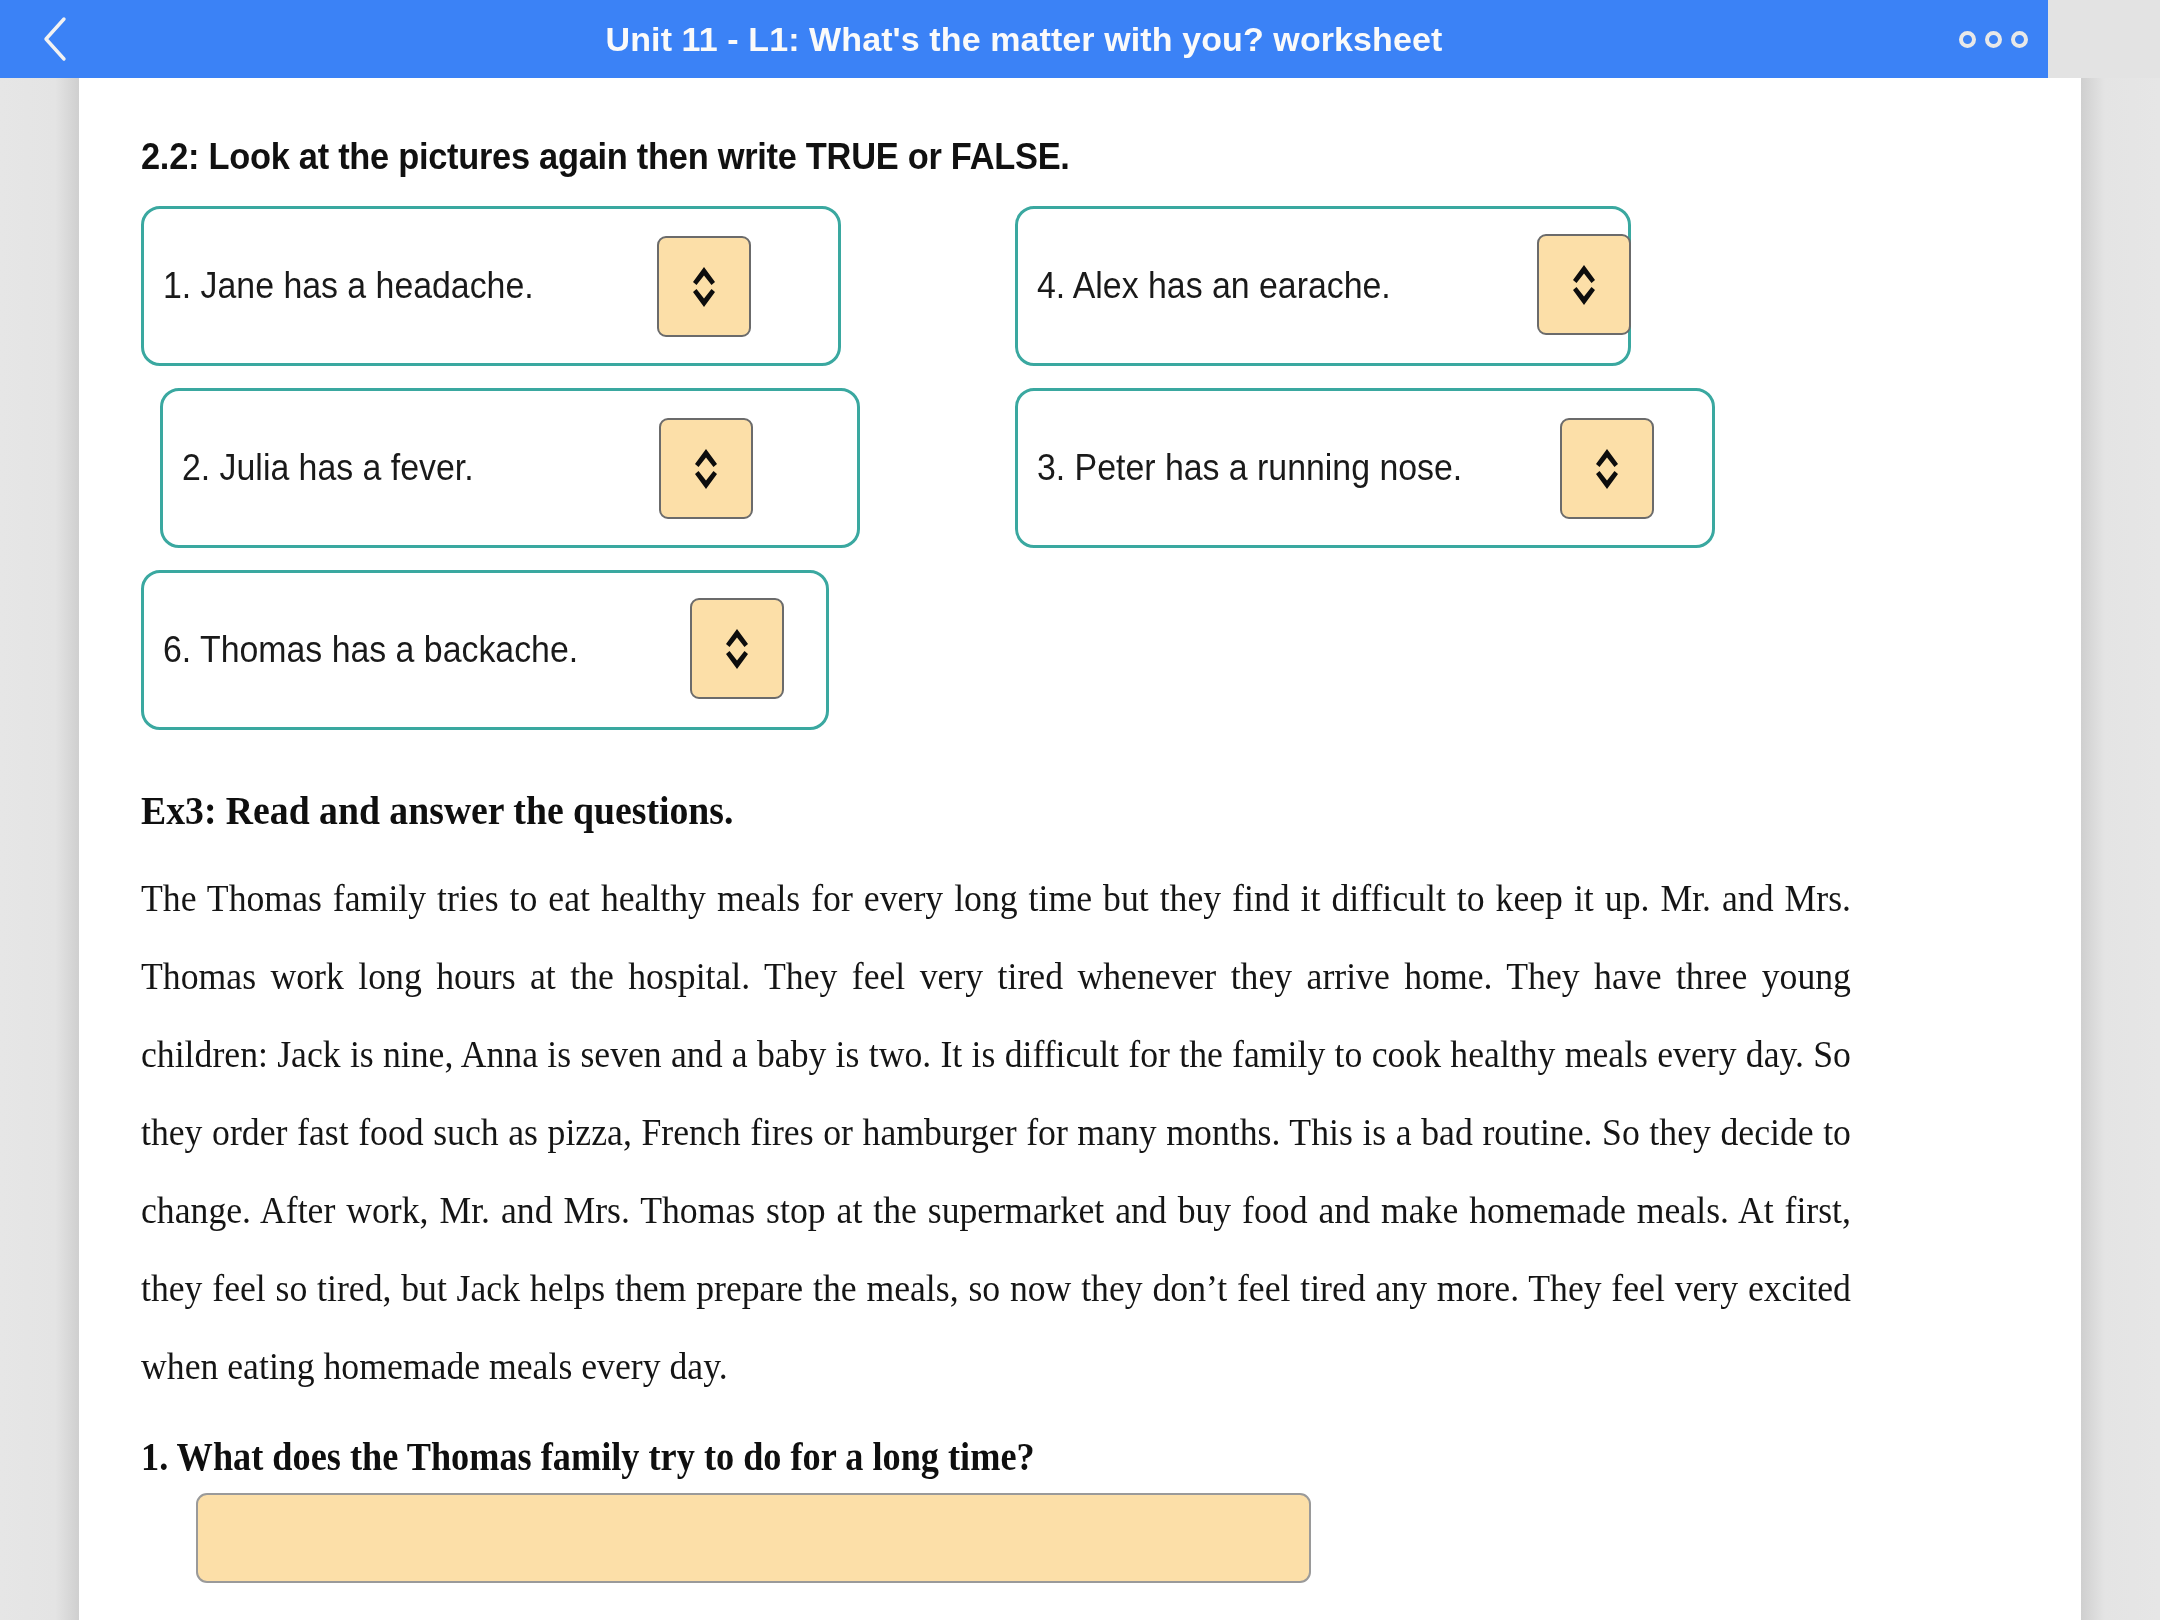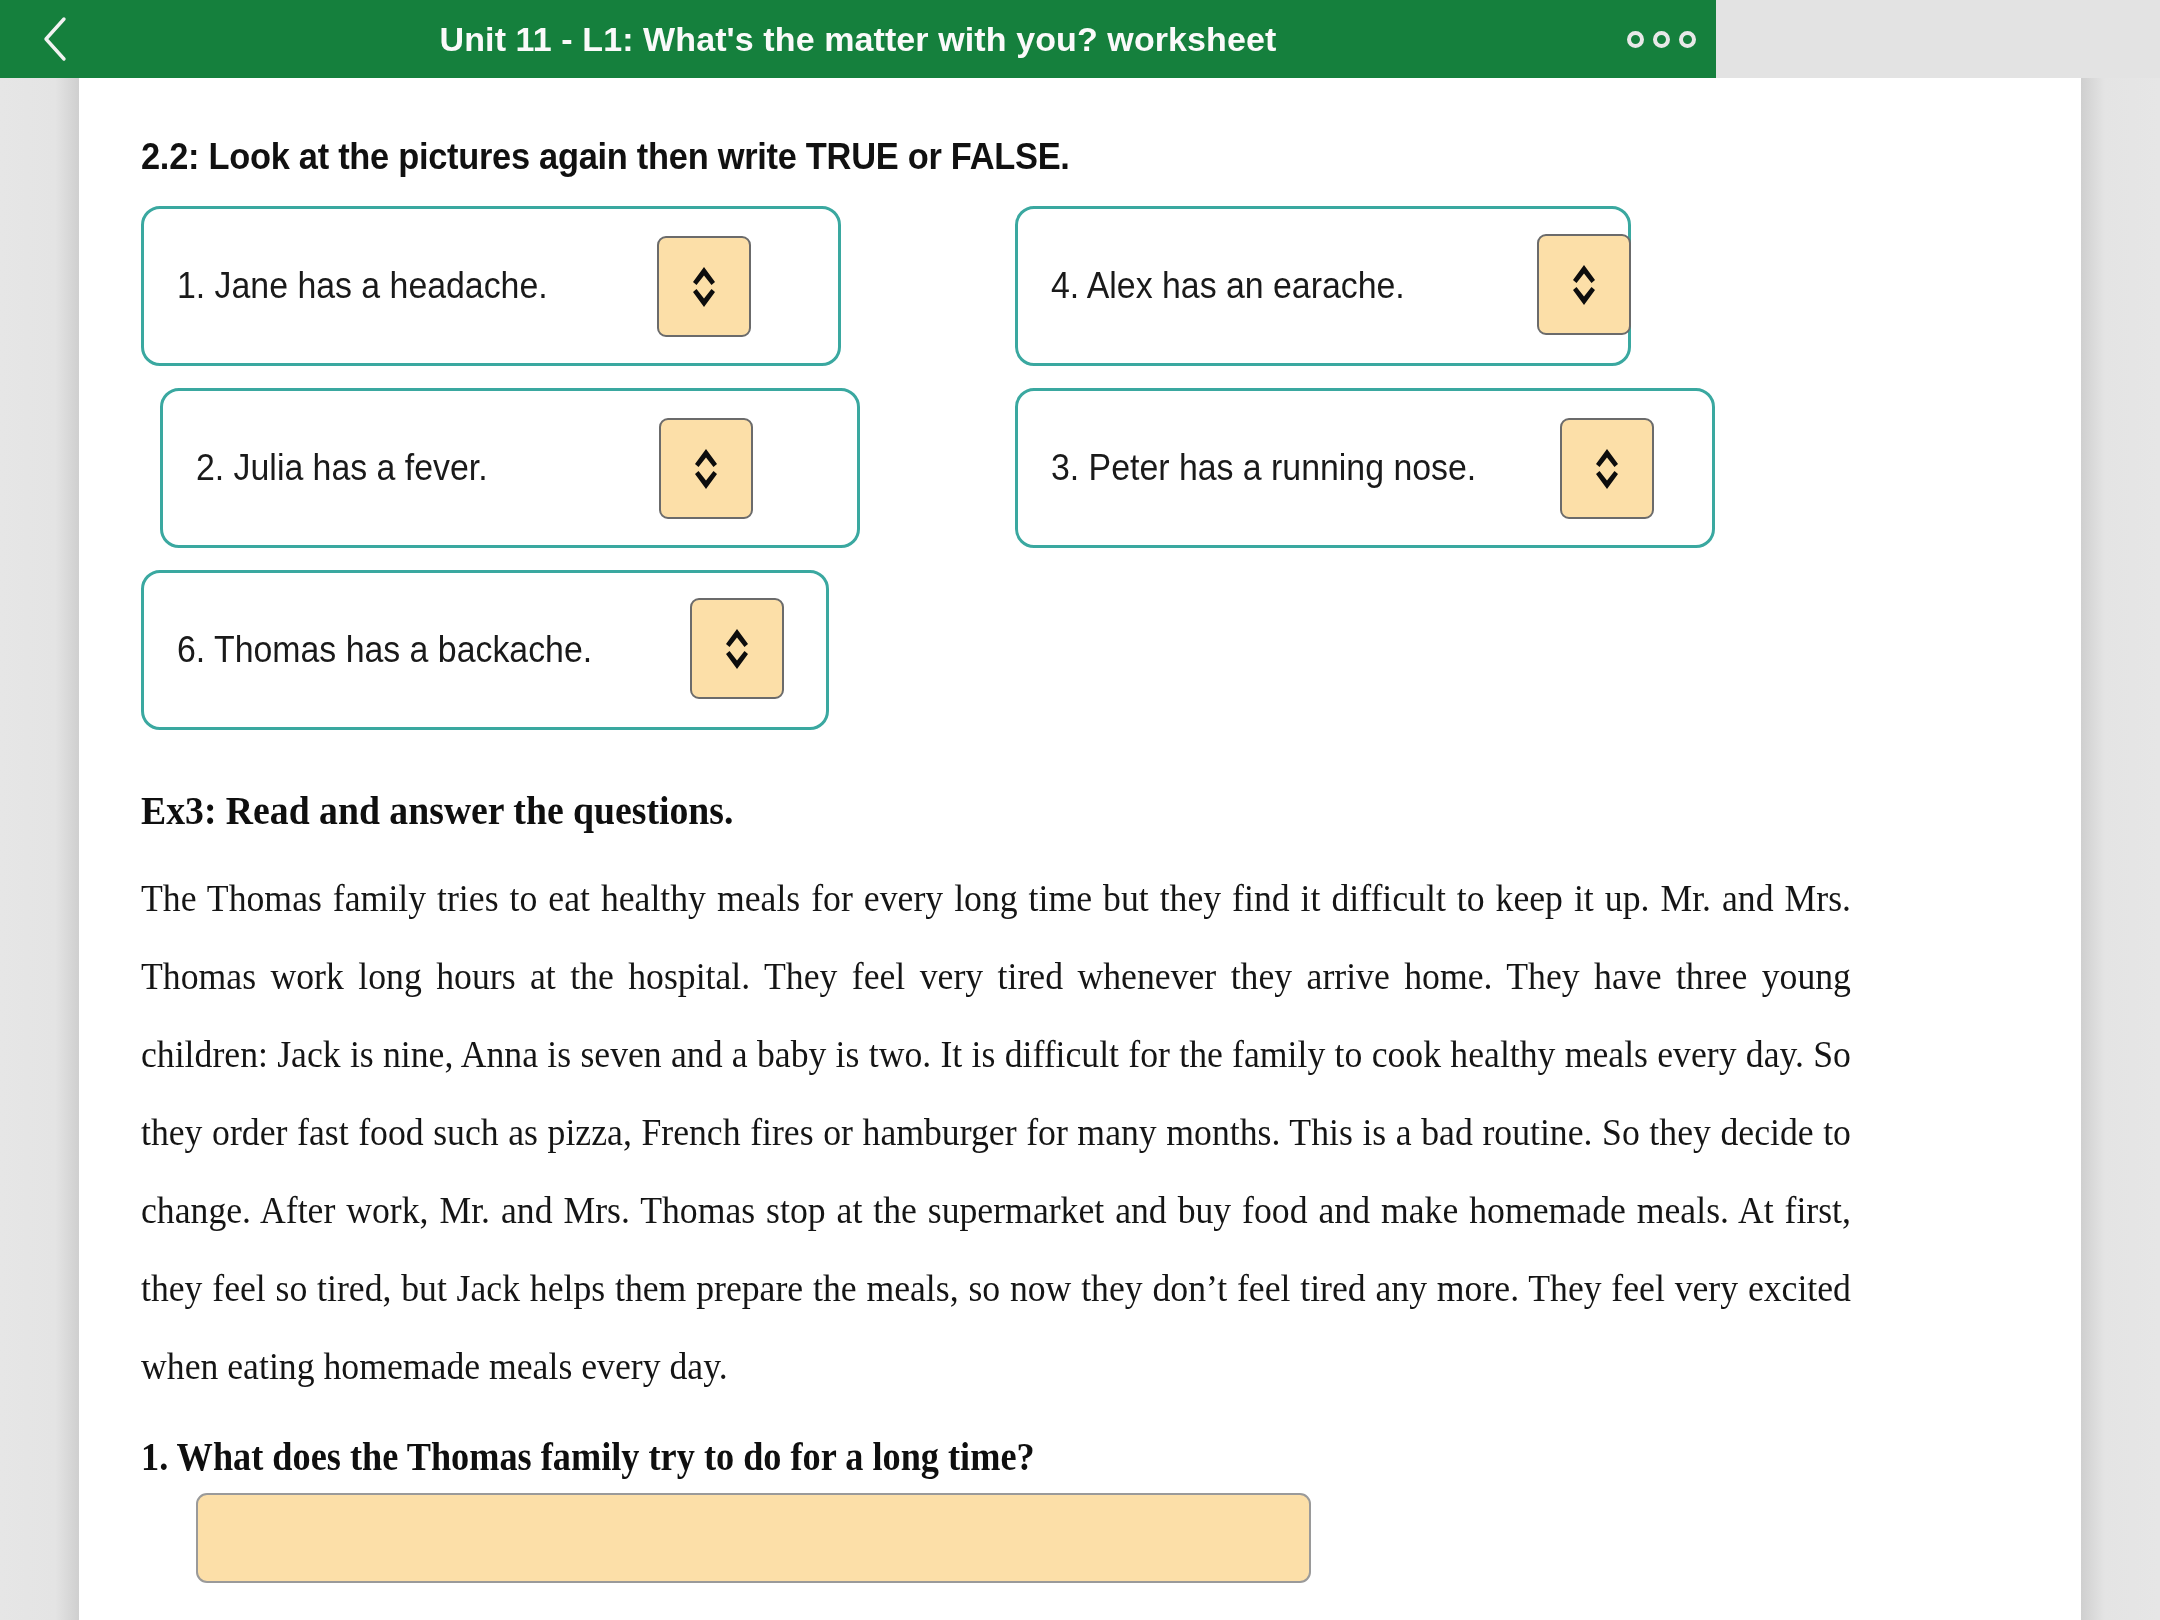--- a/index.html
+++ b/index.html
@@ -5,22 +5,22 @@
   * { margin:0; padding:0; box-sizing:border-box; }
   html,body { width:2160px; height:1620px; overflow:hidden; }
   body {
     background:#e3e3e3;
     font-family:"Liberation Sans", sans-serif;
     -webkit-font-smoothing:antialiased;
   }
 
   
   #appbar{
-    position:absolute; left:0; top:0; width:1716px; height:78px;
-    background:#15803d; color:#ffffff;
+    position:absolute; left:0; top:0; width:2048px; height:78px;
+    background:#3b82f6; color:#ffffff;
     display:flex; align-items:center;
     z-index:30;
   }
   #back-btn{
     width:110px; height:78px;
     display:flex; align-items:center; justify-content:center;
     cursor:pointer; flex:0 0 auto;
   }
   #back-btn svg{ display:block; }
   #appbar-title{
@@ -75,21 +75,21 @@
   }
   .tf-cell{ position:relative; height:160px; }
 
   .tf-box{
     position:absolute; left:0; top:0;
     height:160px;
     border:3px solid #3aa8a0;
     border-radius:19px;
     background:#ffffff;
     display:flex; align-items:center;
-    padding-left:33px;
+    padding-left:19px;
     cursor:pointer;
   }
   .tf-label{
     font-family:"Liberation Sans", sans-serif;
     font-size:36px; color:#1a1a1a; white-space:nowrap;
     transform:scaleX(0.94); transform-origin:left center;
   }
   .tf-select{
     position:absolute;
     width:94px; height:101px;

